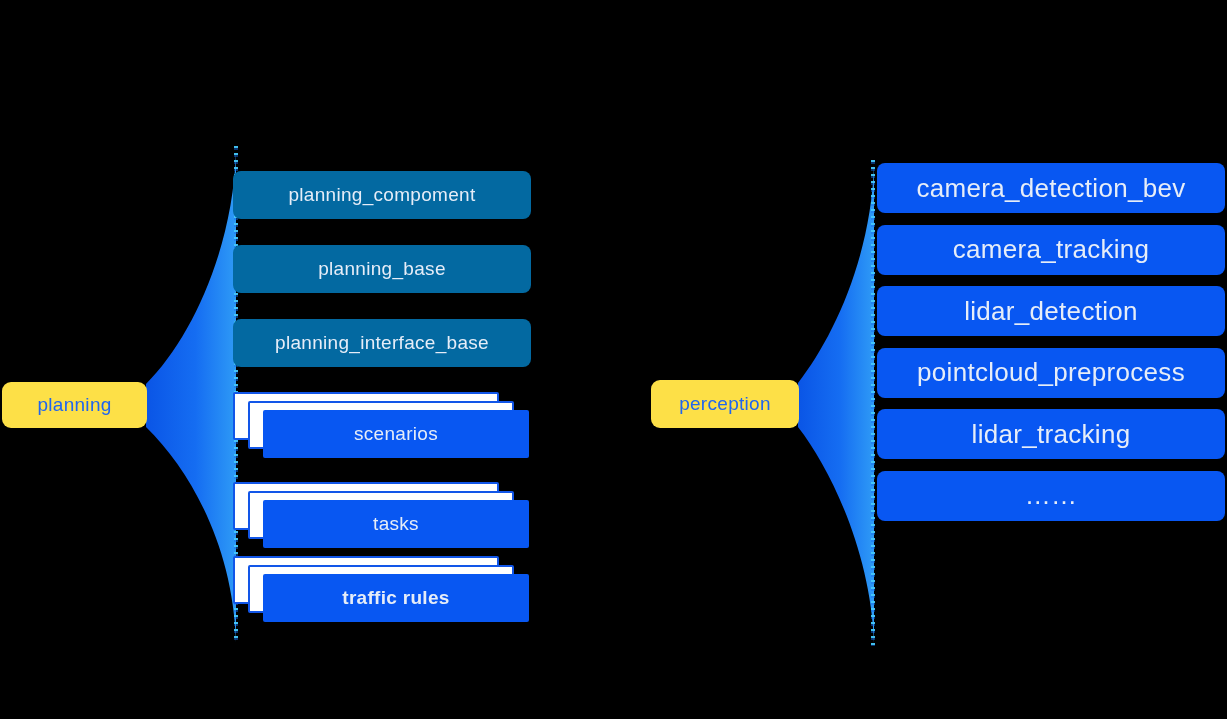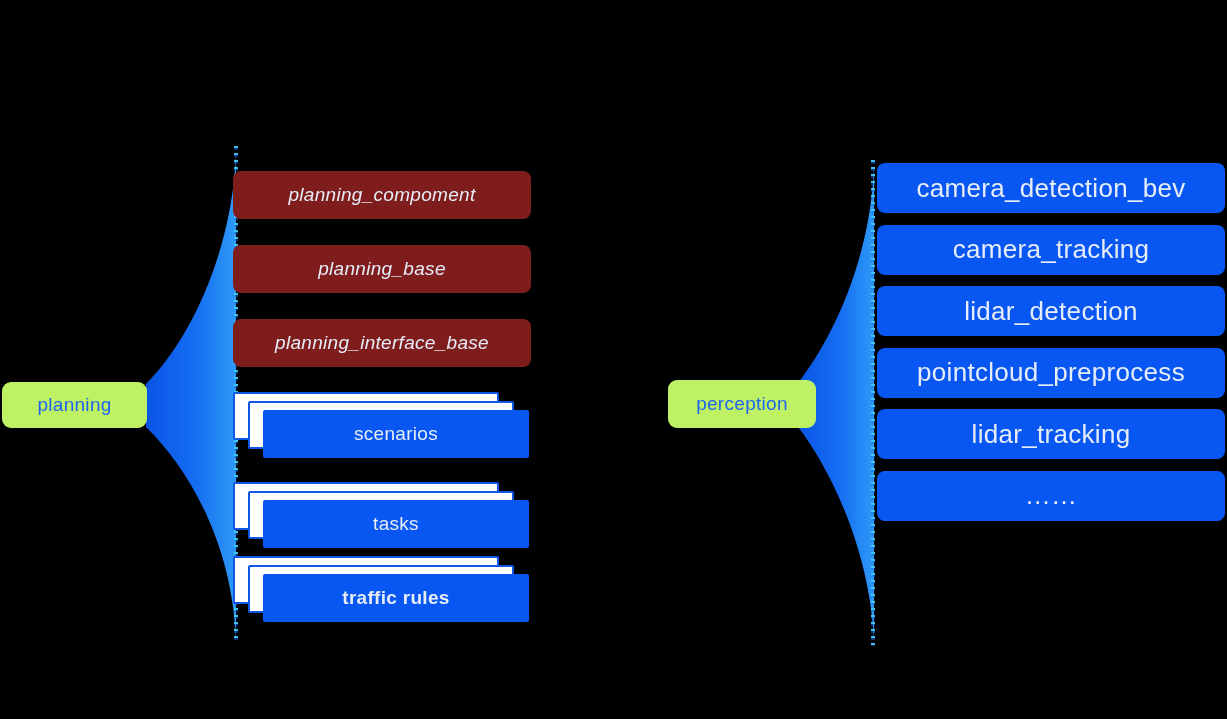--- a/index.html
+++ b/index.html
@@ -30,30 +30,29 @@
       rgba(69, 200, 250, 0.95) 0px, rgba(69, 200, 250, 0.95) 2px,
       rgba(20, 110, 240, 0.45) 2px, rgba(20, 110, 240, 0.45) 4px,
       transparent 4px, transparent 7px
     );
   }
   .module {
     position: absolute;
     left: 233px;
     width: 298px;
     height: 48px;
-    background: #7f1d1d;
+    background: #0369a1;
     border-radius: 8px;
     display: flex;
     align-items: center;
     justify-content: center;
     color: #e6edf8;
     font-size: 19px;
     z-index: 3;
     letter-spacing: 0.3px;
-    font-style: italic;
   }
   .right-col {
     position: absolute;
     left: 877px;
     top: 163px;
     width: 348px;
     display: flex;
     flex-direction: column;
     gap: 11.5px;
     z-index: 3;
@@ -65,32 +64,32 @@
     border-radius: 8px;
     display: flex;
     align-items: center;
     justify-content: center;
     color: #e6edf8;
     font-size: 26px;
     letter-spacing: 0.3px;
   }
   .root-node {
     position: absolute;
-    background: #bef264;
+    background: #fde047;
     border-radius: 9px;
     display: flex;
     align-items: center;
     justify-content: center;
     color: #2065ef;
     font-size: 19px;
     z-index: 4;
     letter-spacing: 0.3px;
   }
   #planning-root { left: 2px; top: 382px; width: 145px; height: 46px; }
-  #perception-root { left: 668px; top: 380px; width: 148px; height: 48px; }
+  #perception-root { left: 651px; top: 380px; width: 148px; height: 48px; }
   .stack {
     position: absolute;
     left: 233px;
     width: 298px;
     height: 66px;
     z-index: 3;
   }
   .card {
     position: absolute;
     width: 266px;

